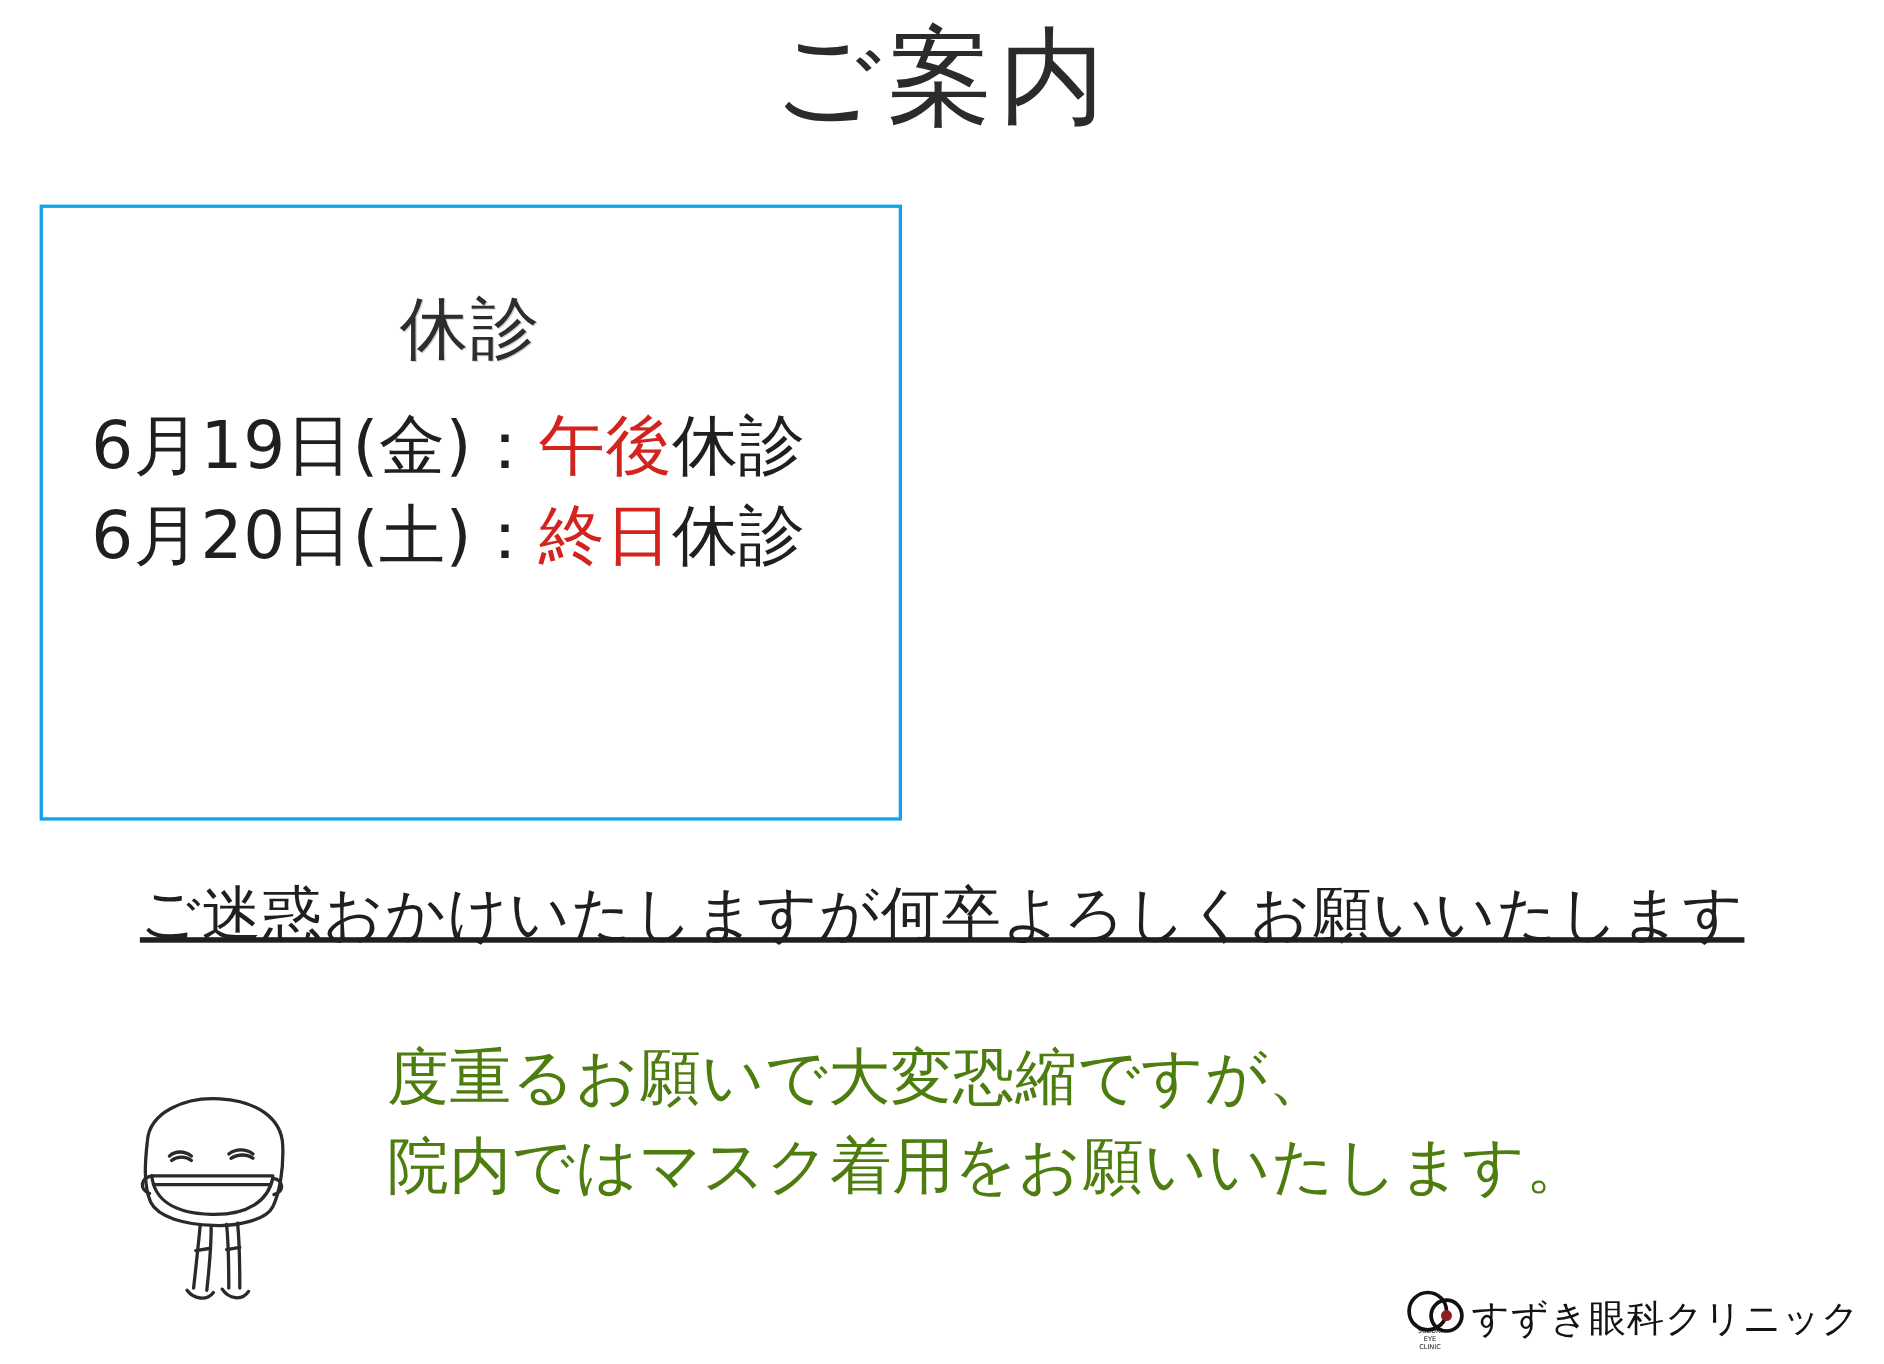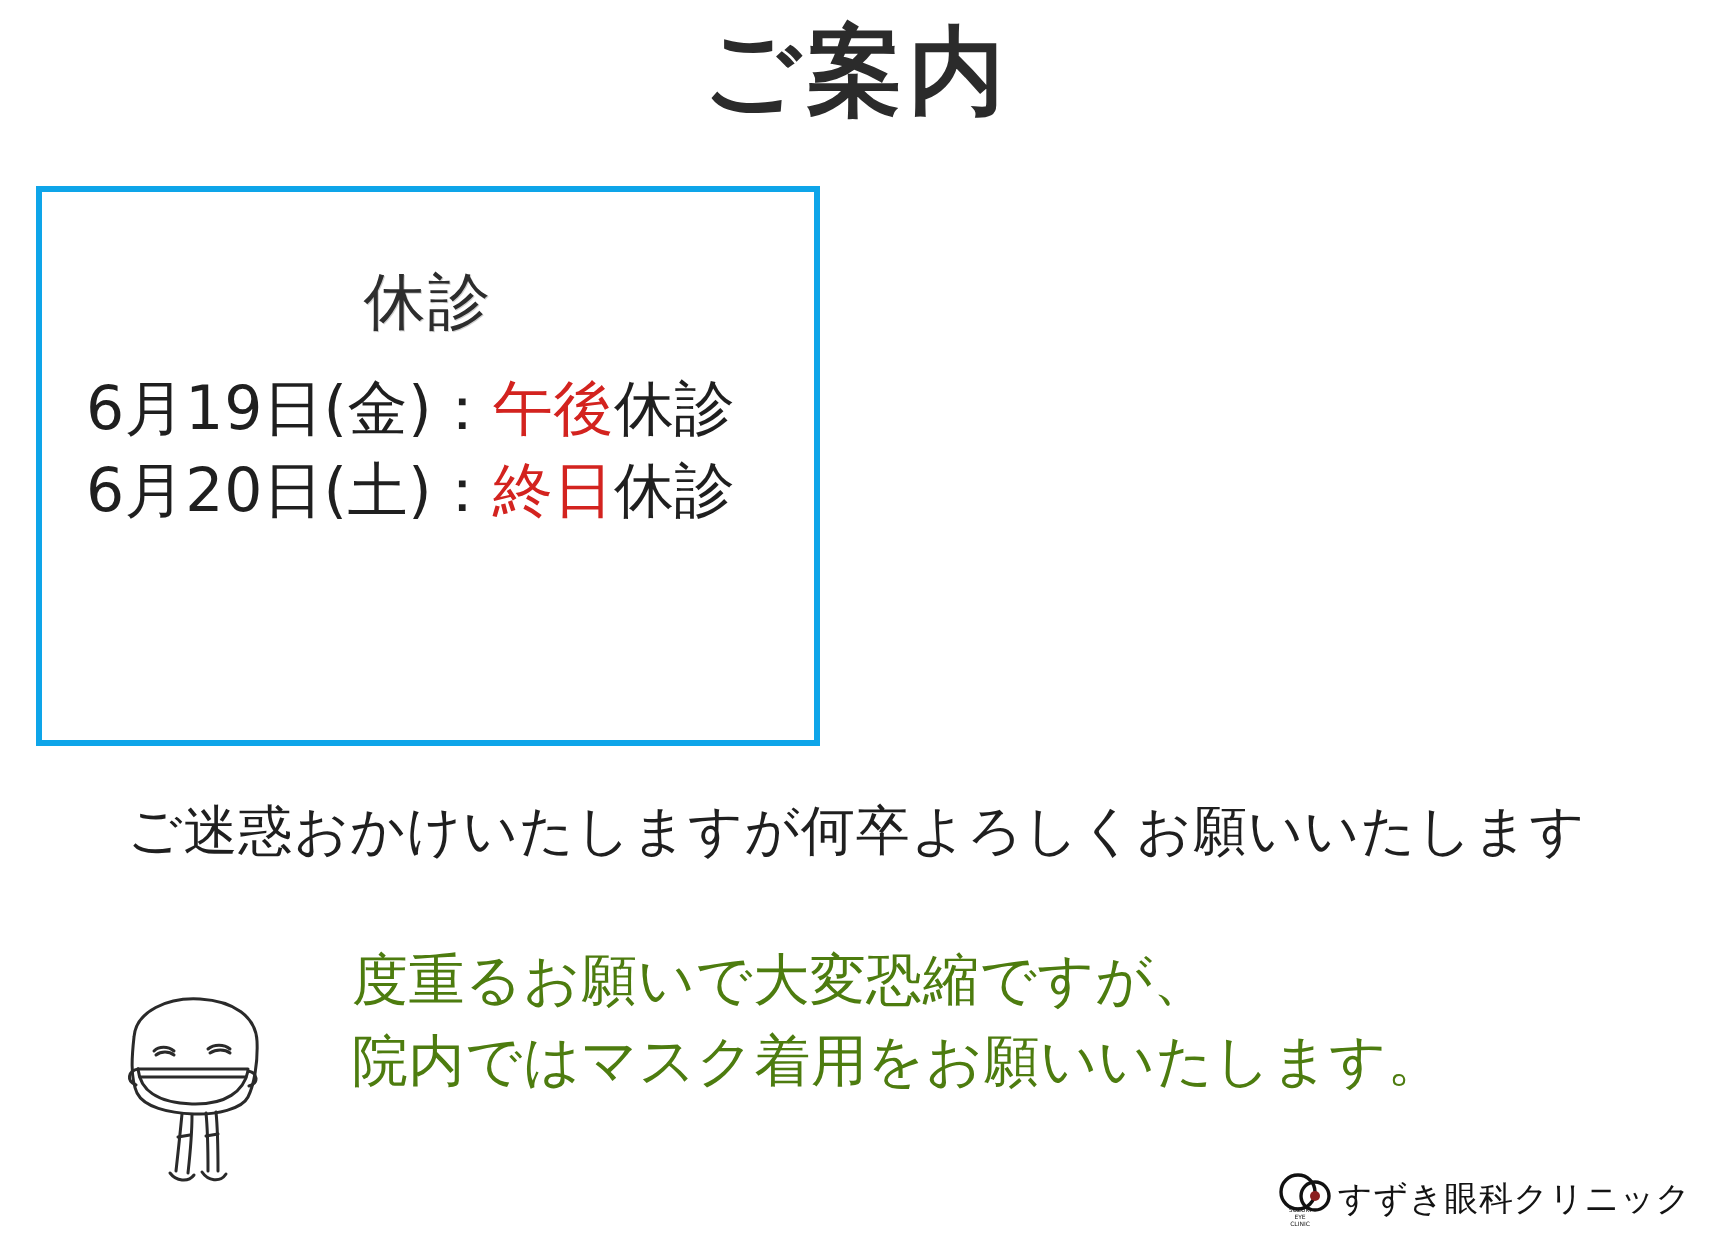--- a/index.html
+++ b/index.html
@@ -26,27 +26,27 @@
     position: absolute;
     top: 18px;
     left: 0;
     width: 1713px;
     text-align: center;
     font-size: 96px;
     line-height: 1.1;
     letter-spacing: 0.06em;
     color: #2b2b2b;
     font-family: "DejaVu Serif", serif;
-    font-weight: 700;
+    font-weight: 400;
   }
 
   
   .box {
     position: absolute;
-    border: 6px solid #0ea5e9;
+    border: 3px solid #0ea5e9;
     box-sizing: border-box;
     background: #ffffff;
   }
   #box-left {
     left: 36px;
     top: 186px;
     width: 784px;
     height: 560px;
   }
   #box-right {
@@ -100,20 +100,21 @@
   .apology {
     position: absolute;
     top: 795px;
     left: 0;
     width: 1713px;
     text-align: center;
     font-size: 54px;
     color: #1f1f1f;
     letter-spacing: 0.02em;
     font-family: "DejaVu Serif", serif;
+    text-decoration: underline;
   }
 
   
   .mask-note {
     position: absolute;
     top: 940px;
     left: 352px;
     width: 1200px;
     color: #4d7c0f;
     font-size: 56px;

